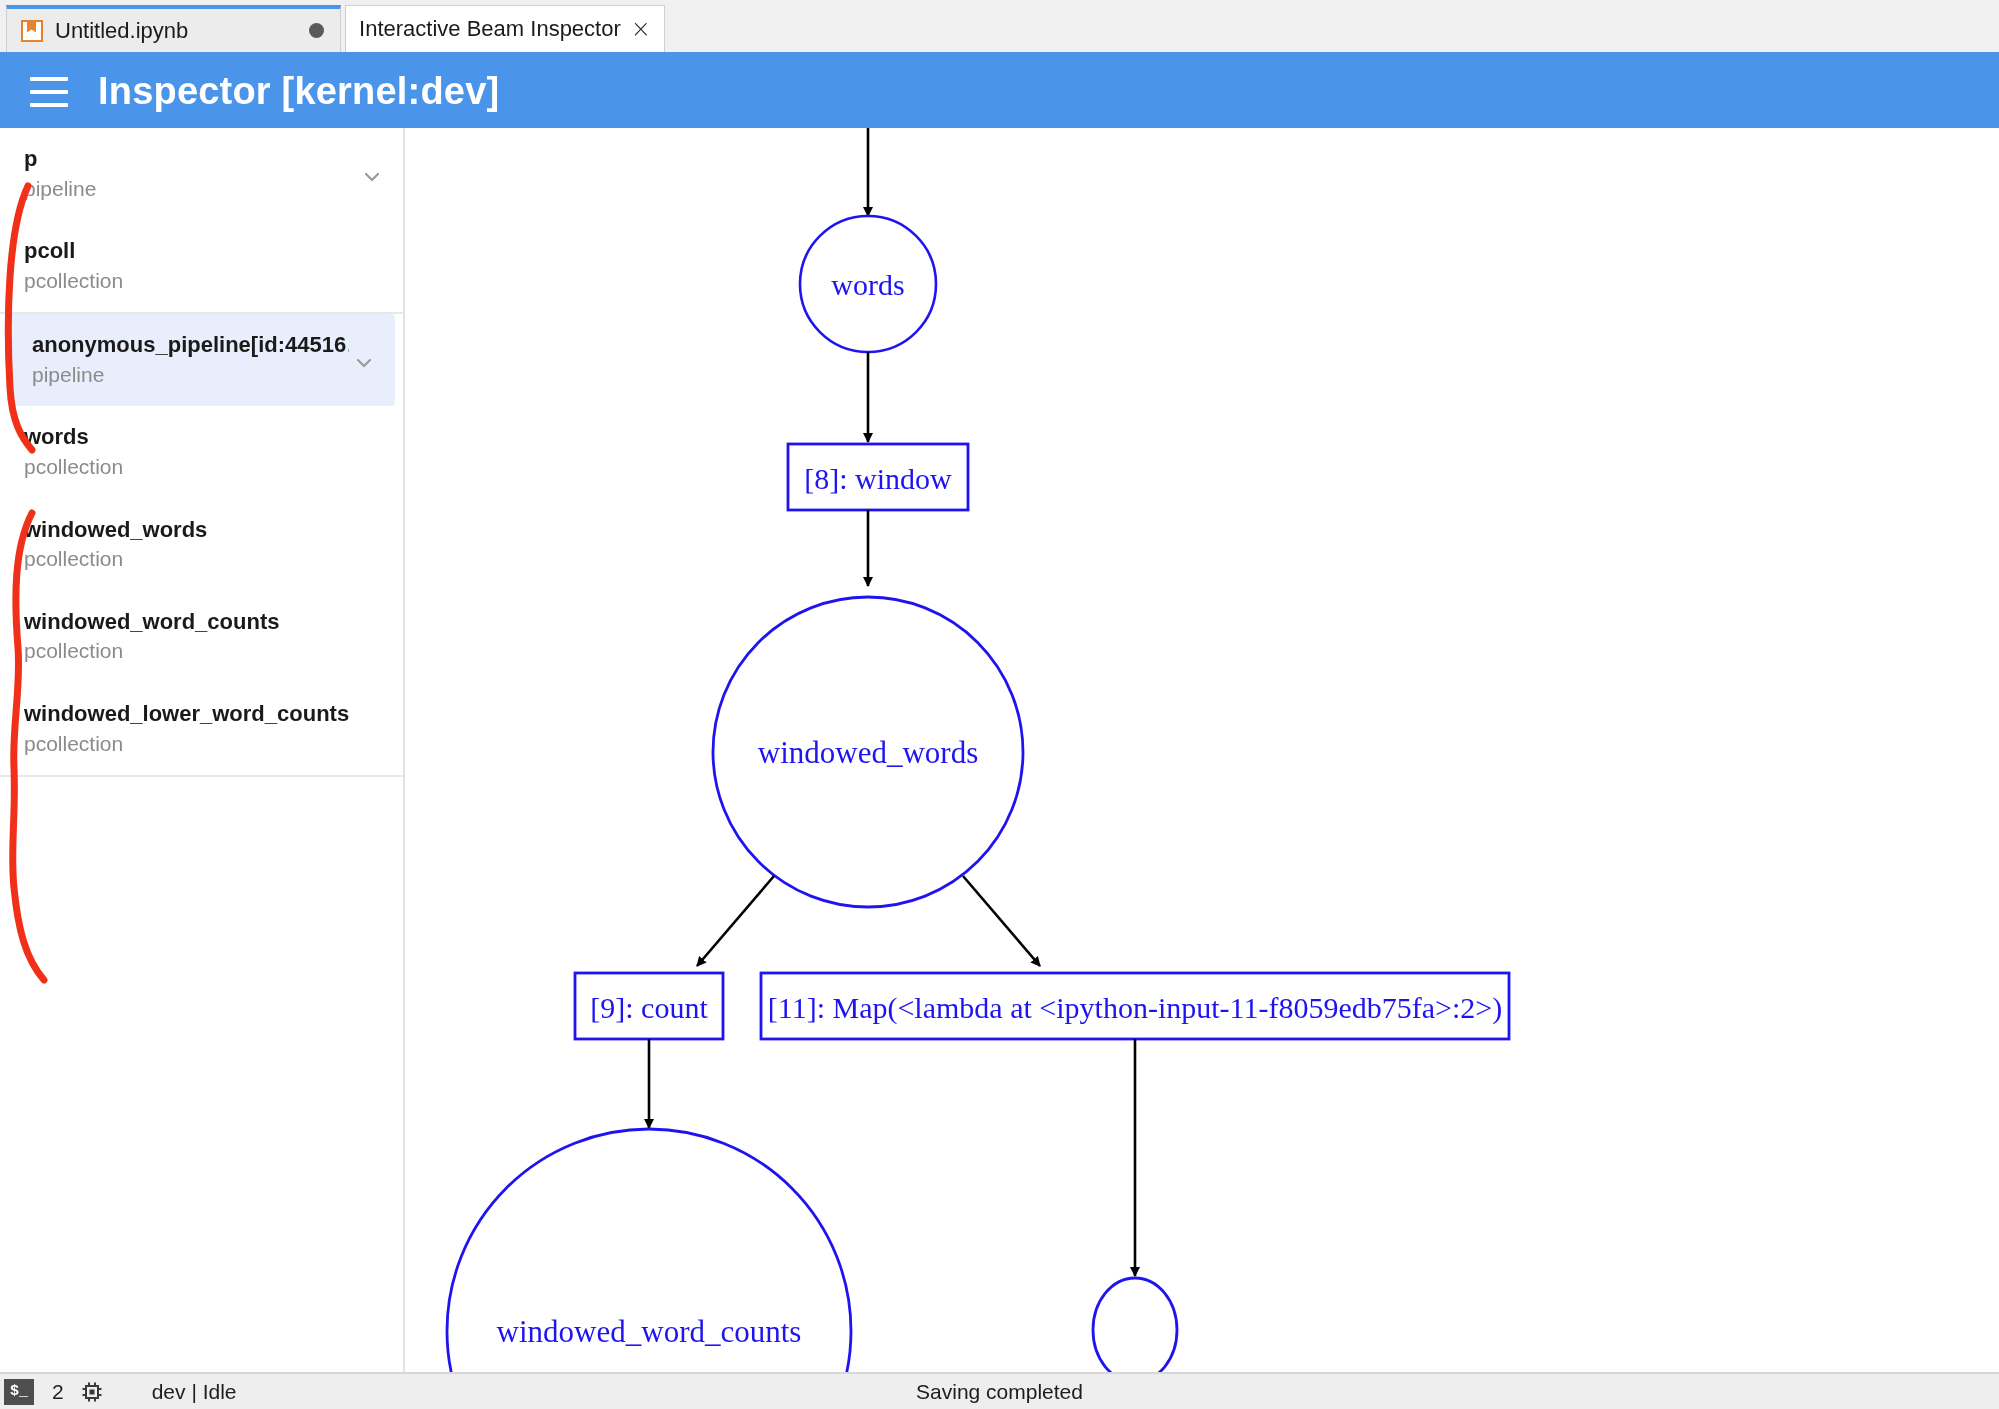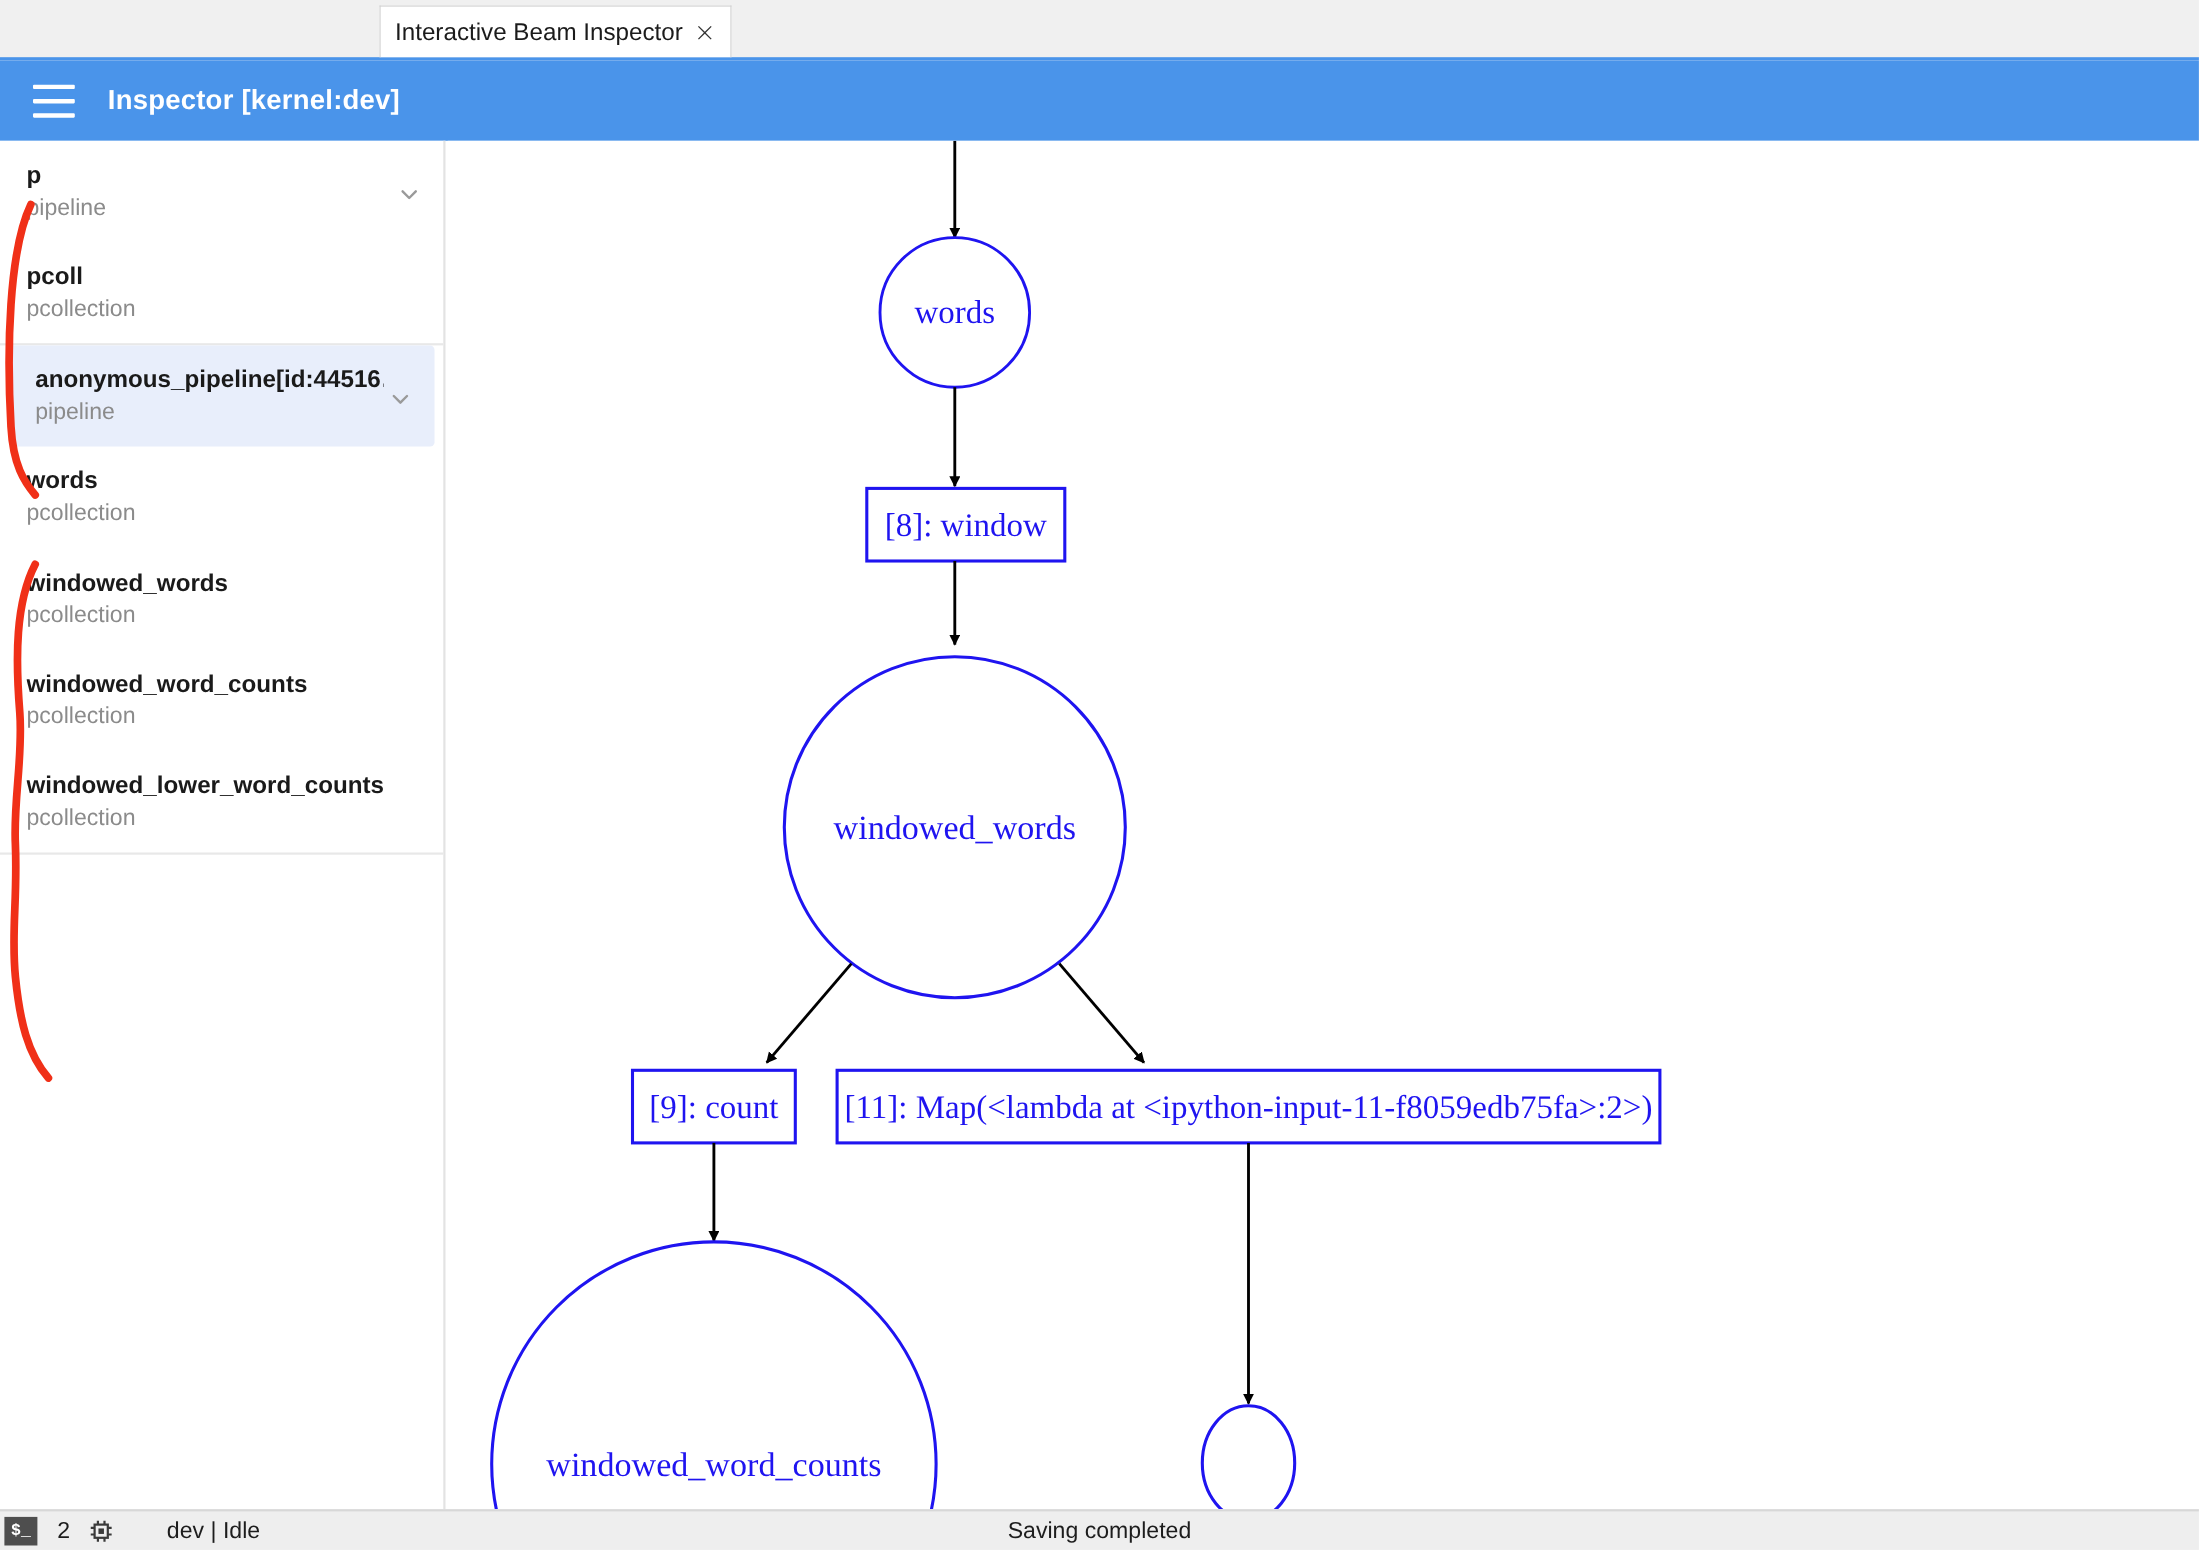--- a/index.html
+++ b/index.html
@@ -63,21 +63,21 @@
     display:flex;align-items:center;
     box-sizing:border-box;
   }
   #hamburger{
     margin-left:30px;width:38px;height:30px;
     display:flex;flex-direction:column;justify-content:space-between;
     cursor:pointer;
   }
   #hamburger span{display:block;height:4px;background:#ffffff;border-radius:1px;}
   #app-title{
-    margin-left:30px;color:#ffffff;font-size:25px;font-weight:bold;
+    margin-left:30px;color:#ffffff;font-size:38px;font-weight:bold;
     letter-spacing:.2px;
   }
   
   #content{
     position:absolute;left:0;top:128px;width:1999px;height:1244px;
   }
   #sidebar{
     position:absolute;left:0;top:0;width:405px;height:1244px;
     background:#ffffff;
     border-right:2px solid #e3e3e3;
@@ -134,20 +134,27 @@
   }
   .sb-count{margin-left:18px;}
   .sb-chip{margin-left:16px;width:24px;height:24px;}
   .sb-kernel{margin-left:48px;}
   .sb-center{position:absolute;left:0;right:0;text-align:center;}
 </style>
 </head>
 <body>
 
 <div id="tabbar">
+  <div class="tab inactive">
+    <span class="tab-left">
+      <span class="nb-icon"></span>
+      <span>Untitled.ipynb</span>
+    </span>
+    <span class="tab-dot"></span>
+  </div>
   <div class="tab active">
     <span>Interactive Beam Inspector</span>
     <span class="tab-close">×</span>
   </div>
 </div>
 
 <div id="header">
   <div id="hamburger">
     <span></span>
       <span></span>

